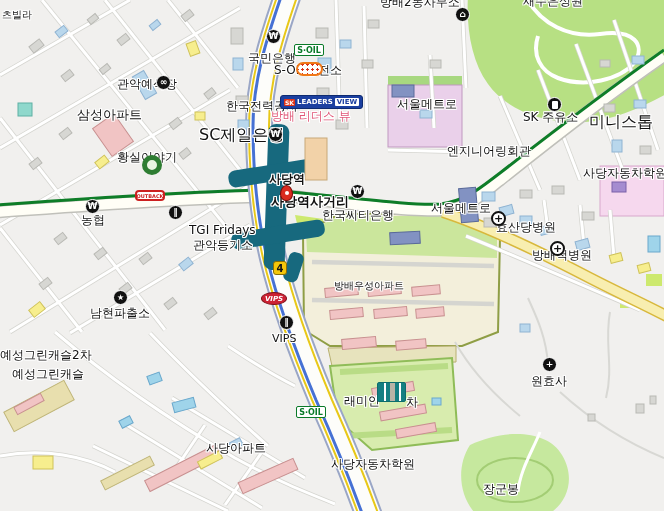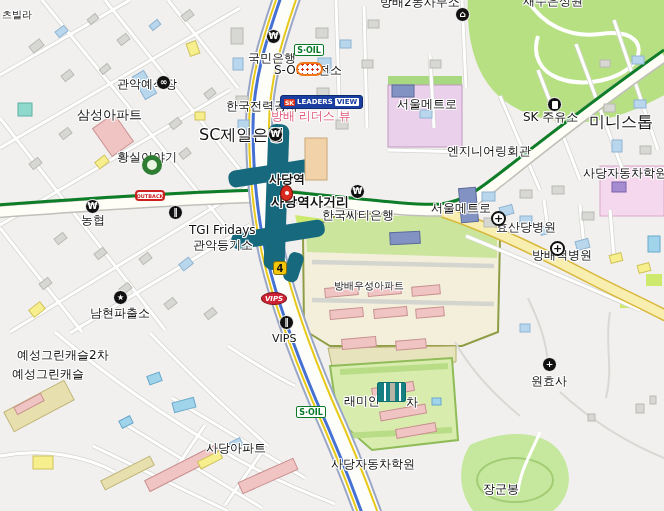--- a/index.html
+++ b/index.html
@@ -326,21 +326,21 @@
       <div class="lbl" style="left: 322px; top: 173px; font-size: 12px; margin-top: 36px;">한국씨티은행</div>
       <div class="lbl" style="left: 431px; top: 202px; font-size: 12px;">서울메트로</div>
       <div class="lbl" style="left: 167px; top: 224px; font-size: 12px; margin-left: 22px;">TGI Fridays</div>
       <div class="lbl" style="left: 193px; top: 239px; font-size: 12px;">관악등기소</div>
       <div class="lbl" style="left: 81px; top: 214px; font-size: 12px;">농협</div>
       <div class="lbl" style="left: 90px; top: 307px; font-size: 12px;">남현파출소</div>
       <div class="lbl" style="left: 496px; top: 221px; font-size: 12px;">효산당병원</div>
       <div class="lbl" style="left: 532px; top: 249px; font-size: 12px;">방배척병원</div>
       <div class="lbl" style="left: 334px; top: 281px; font-size: 10px;">방배우성아파트</div>
       <div class="lbl" style="left: 531px; top: 375px; font-size: 12px;">원효사</div>
-      <div class="lbl" style="left: 0px; top: 349px; font-size: 12px; padding-left: 17px;">예성그린캐슬2차</div>
+      <div class="lbl" style="left: 0px; top: 349px; font-size: 12px;">예성그린캐슬2차</div>
       <div class="lbl" style="left: 12px; top: 368px; font-size: 12px;">예성그린캐슬</div>
       <div class="lbl" style="left: 272px; top: 333px; font-size: 11px;">VIPS</div>
       <div class="lbl" style="left: 344px; top: 395px; font-size: 12px;">래미안</div>
       <div class="lbl" style="left: 406px; top: 396px; font-size: 12px;">차</div>
       <div class="lbl" style="left: 331px; top: 458px; font-size: 12px;">사당자동차학원</div>
       <div class="lbl" style="left: 206px; top: 442px; font-size: 12px;">사당아파트</div>
       <div class="lbl" style="left: 483px; top: 483px; font-size: 12px;">장군봉</div>
     </div>
   <div id="icons">
       <div class="poi icon-bank" style="left: 266px; top: 29px;">₩</div>

